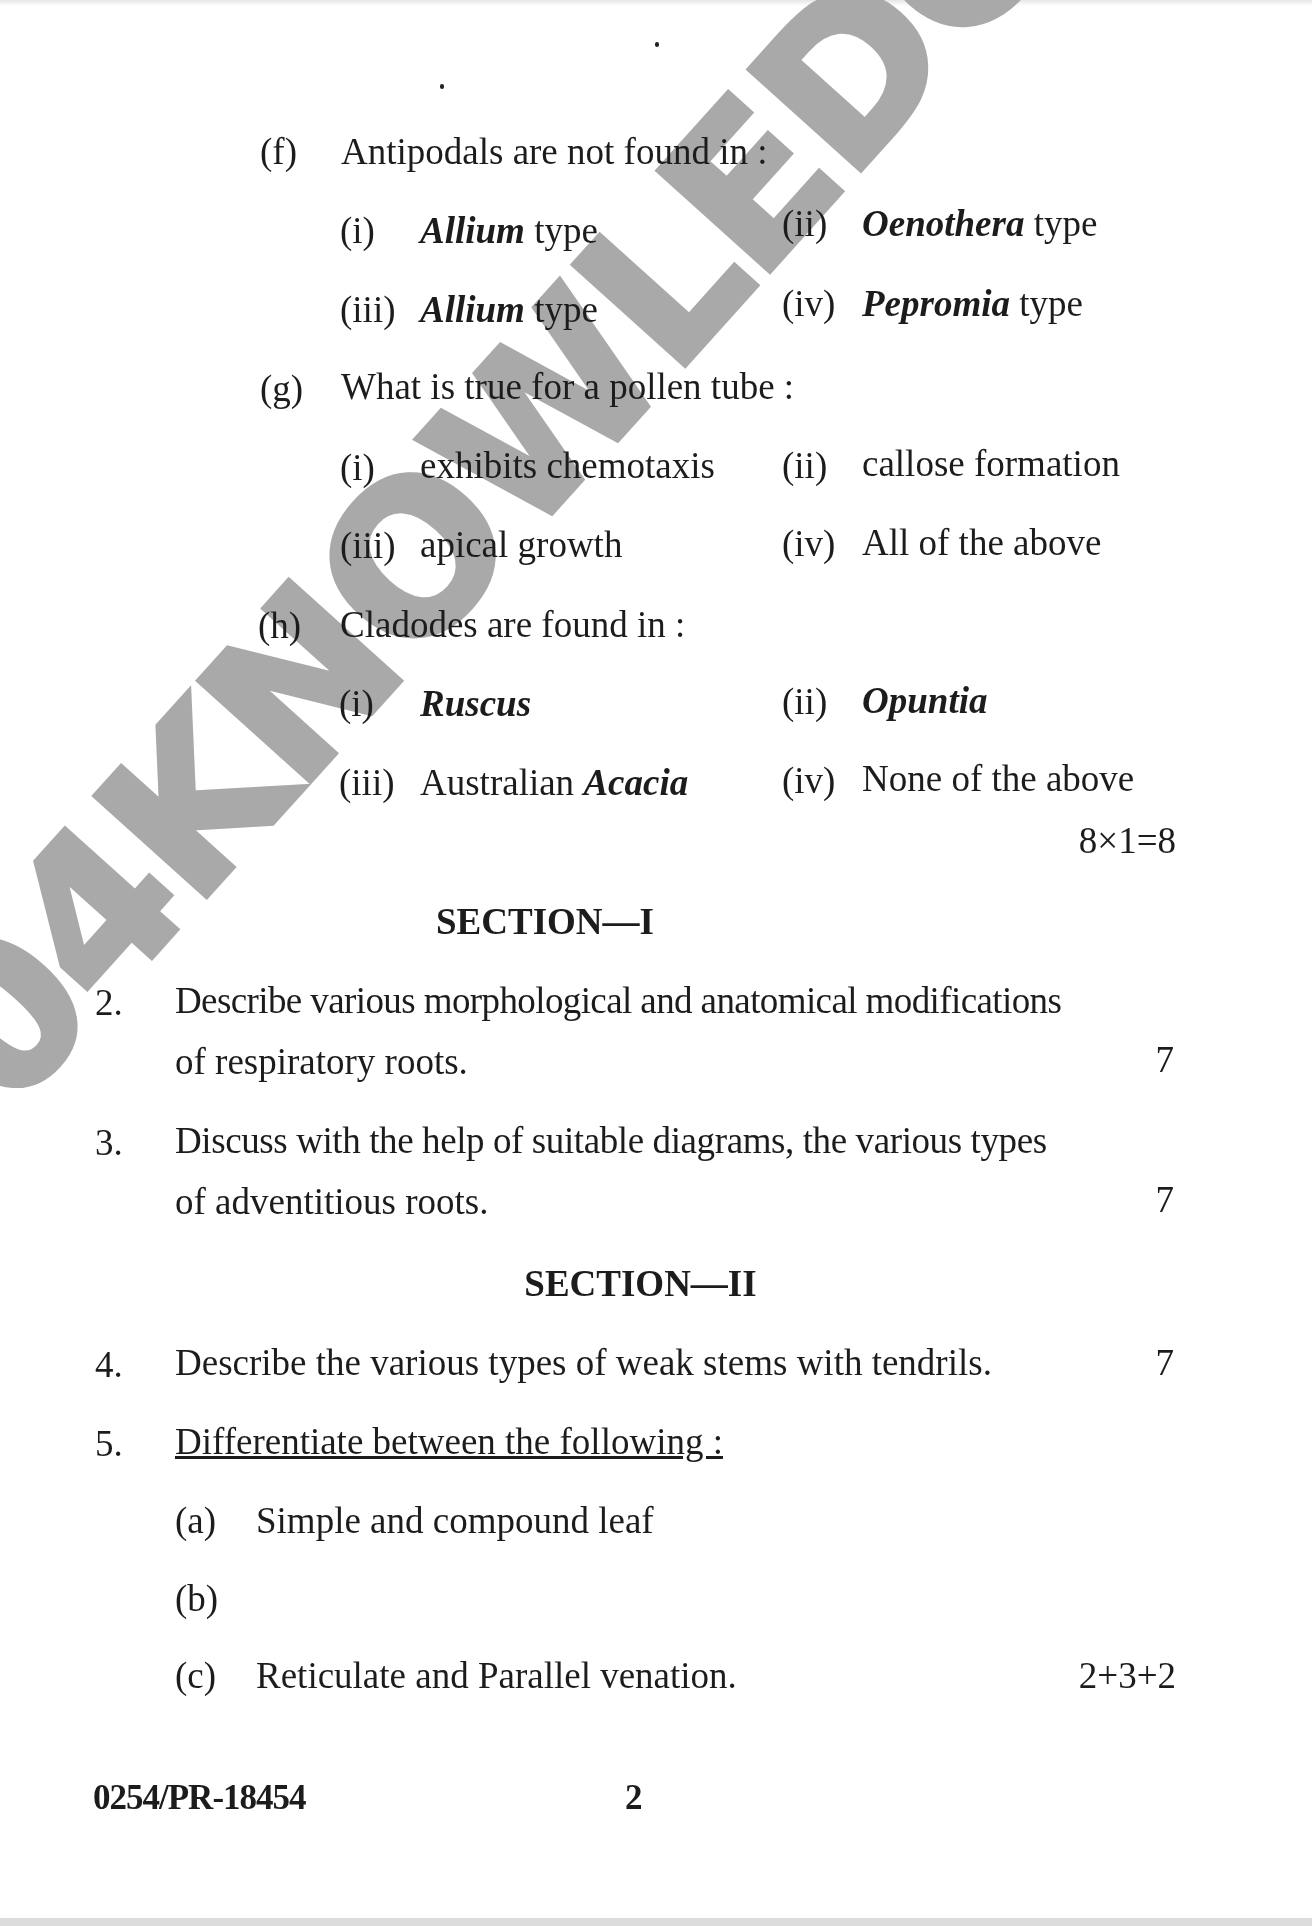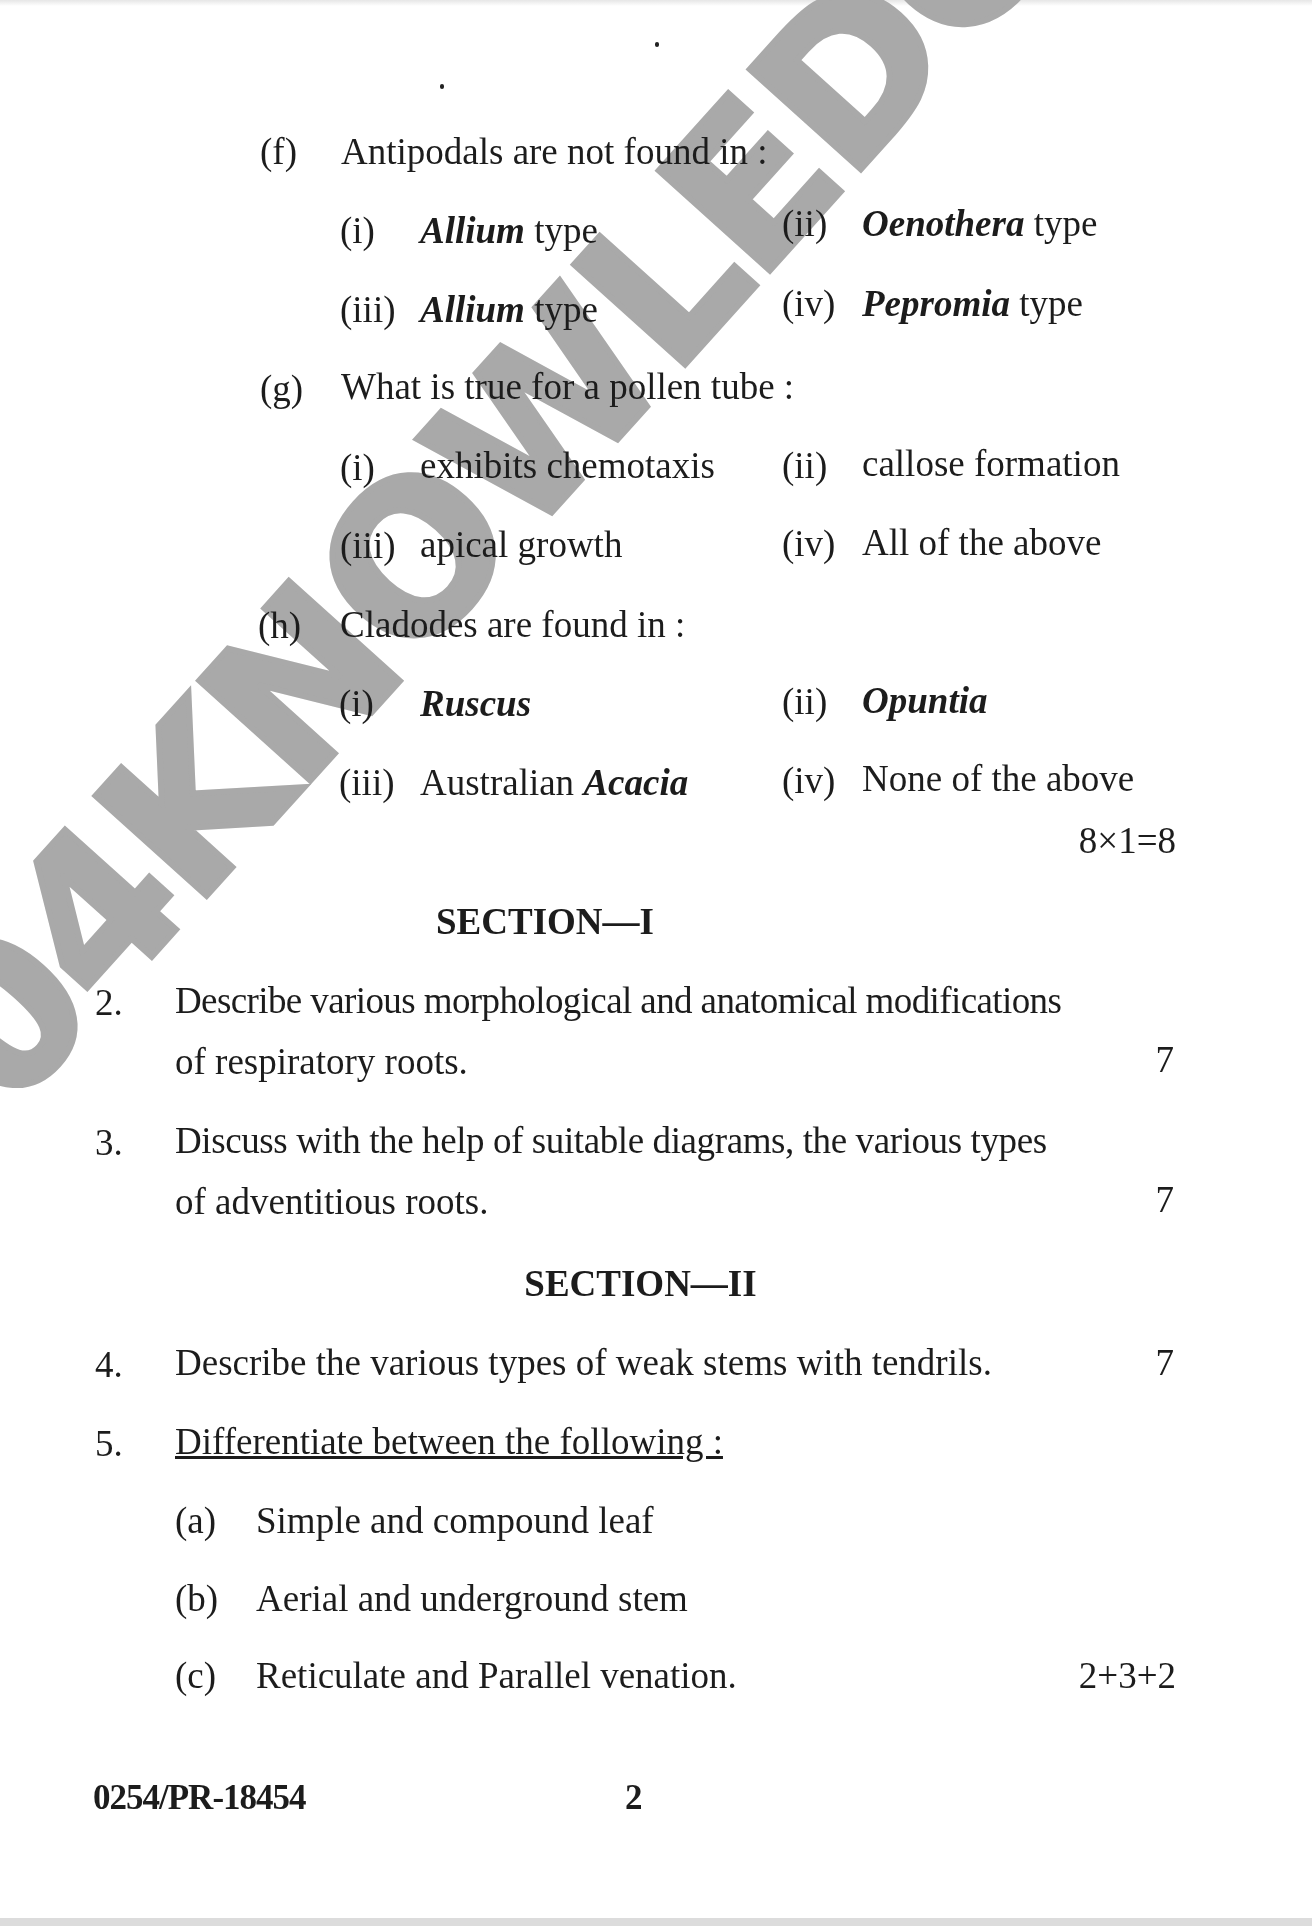--- a/index.html
+++ b/index.html
@@ -96,21 +96,20 @@
     <div class="t" style="left:95px;top:1346px;">4.</div>
     <div class="t" style="left:175px;top:1344px;">Describe the various types of weak stems with tendrils.</div>
     <div class="t" style="right:138px;top:1344px;">7</div>
 
     <div class="t" style="left:95px;top:1425px;">5.</div>
     <div class="t" style="left:175px;top:1423px;text-decoration:underline;">Differentiate between the following :</div>
 
     <div class="t" style="left:175px;top:1502px;">(a)</div>
     <div class="t" style="left:256px;top:1502px;">Simple and compound leaf</div>
     <div class="t" style="left:175px;top:1580px;">(b)</div>
-    <div class="t" style="left:256px;top:1580px;">Aerial and underground stem</div>
     <div class="t" style="left:175px;top:1657px;">(c)</div>
     <div class="t" style="left:256px;top:1657px;">Reticulate and Parallel venation.</div>
     <div class="t" style="right:136px;top:1657px;">2+3+2</div>
 
     <div class="t b" style="left:93px;top:1780px;font-size:35px;letter-spacing:-1px;">0254/PR-18454</div>
     <div class="t b" style="left:625px;top:1780px;font-size:35px;">2</div>
   </div>
 
   <div class="scan-bottom"></div>
 </div>

